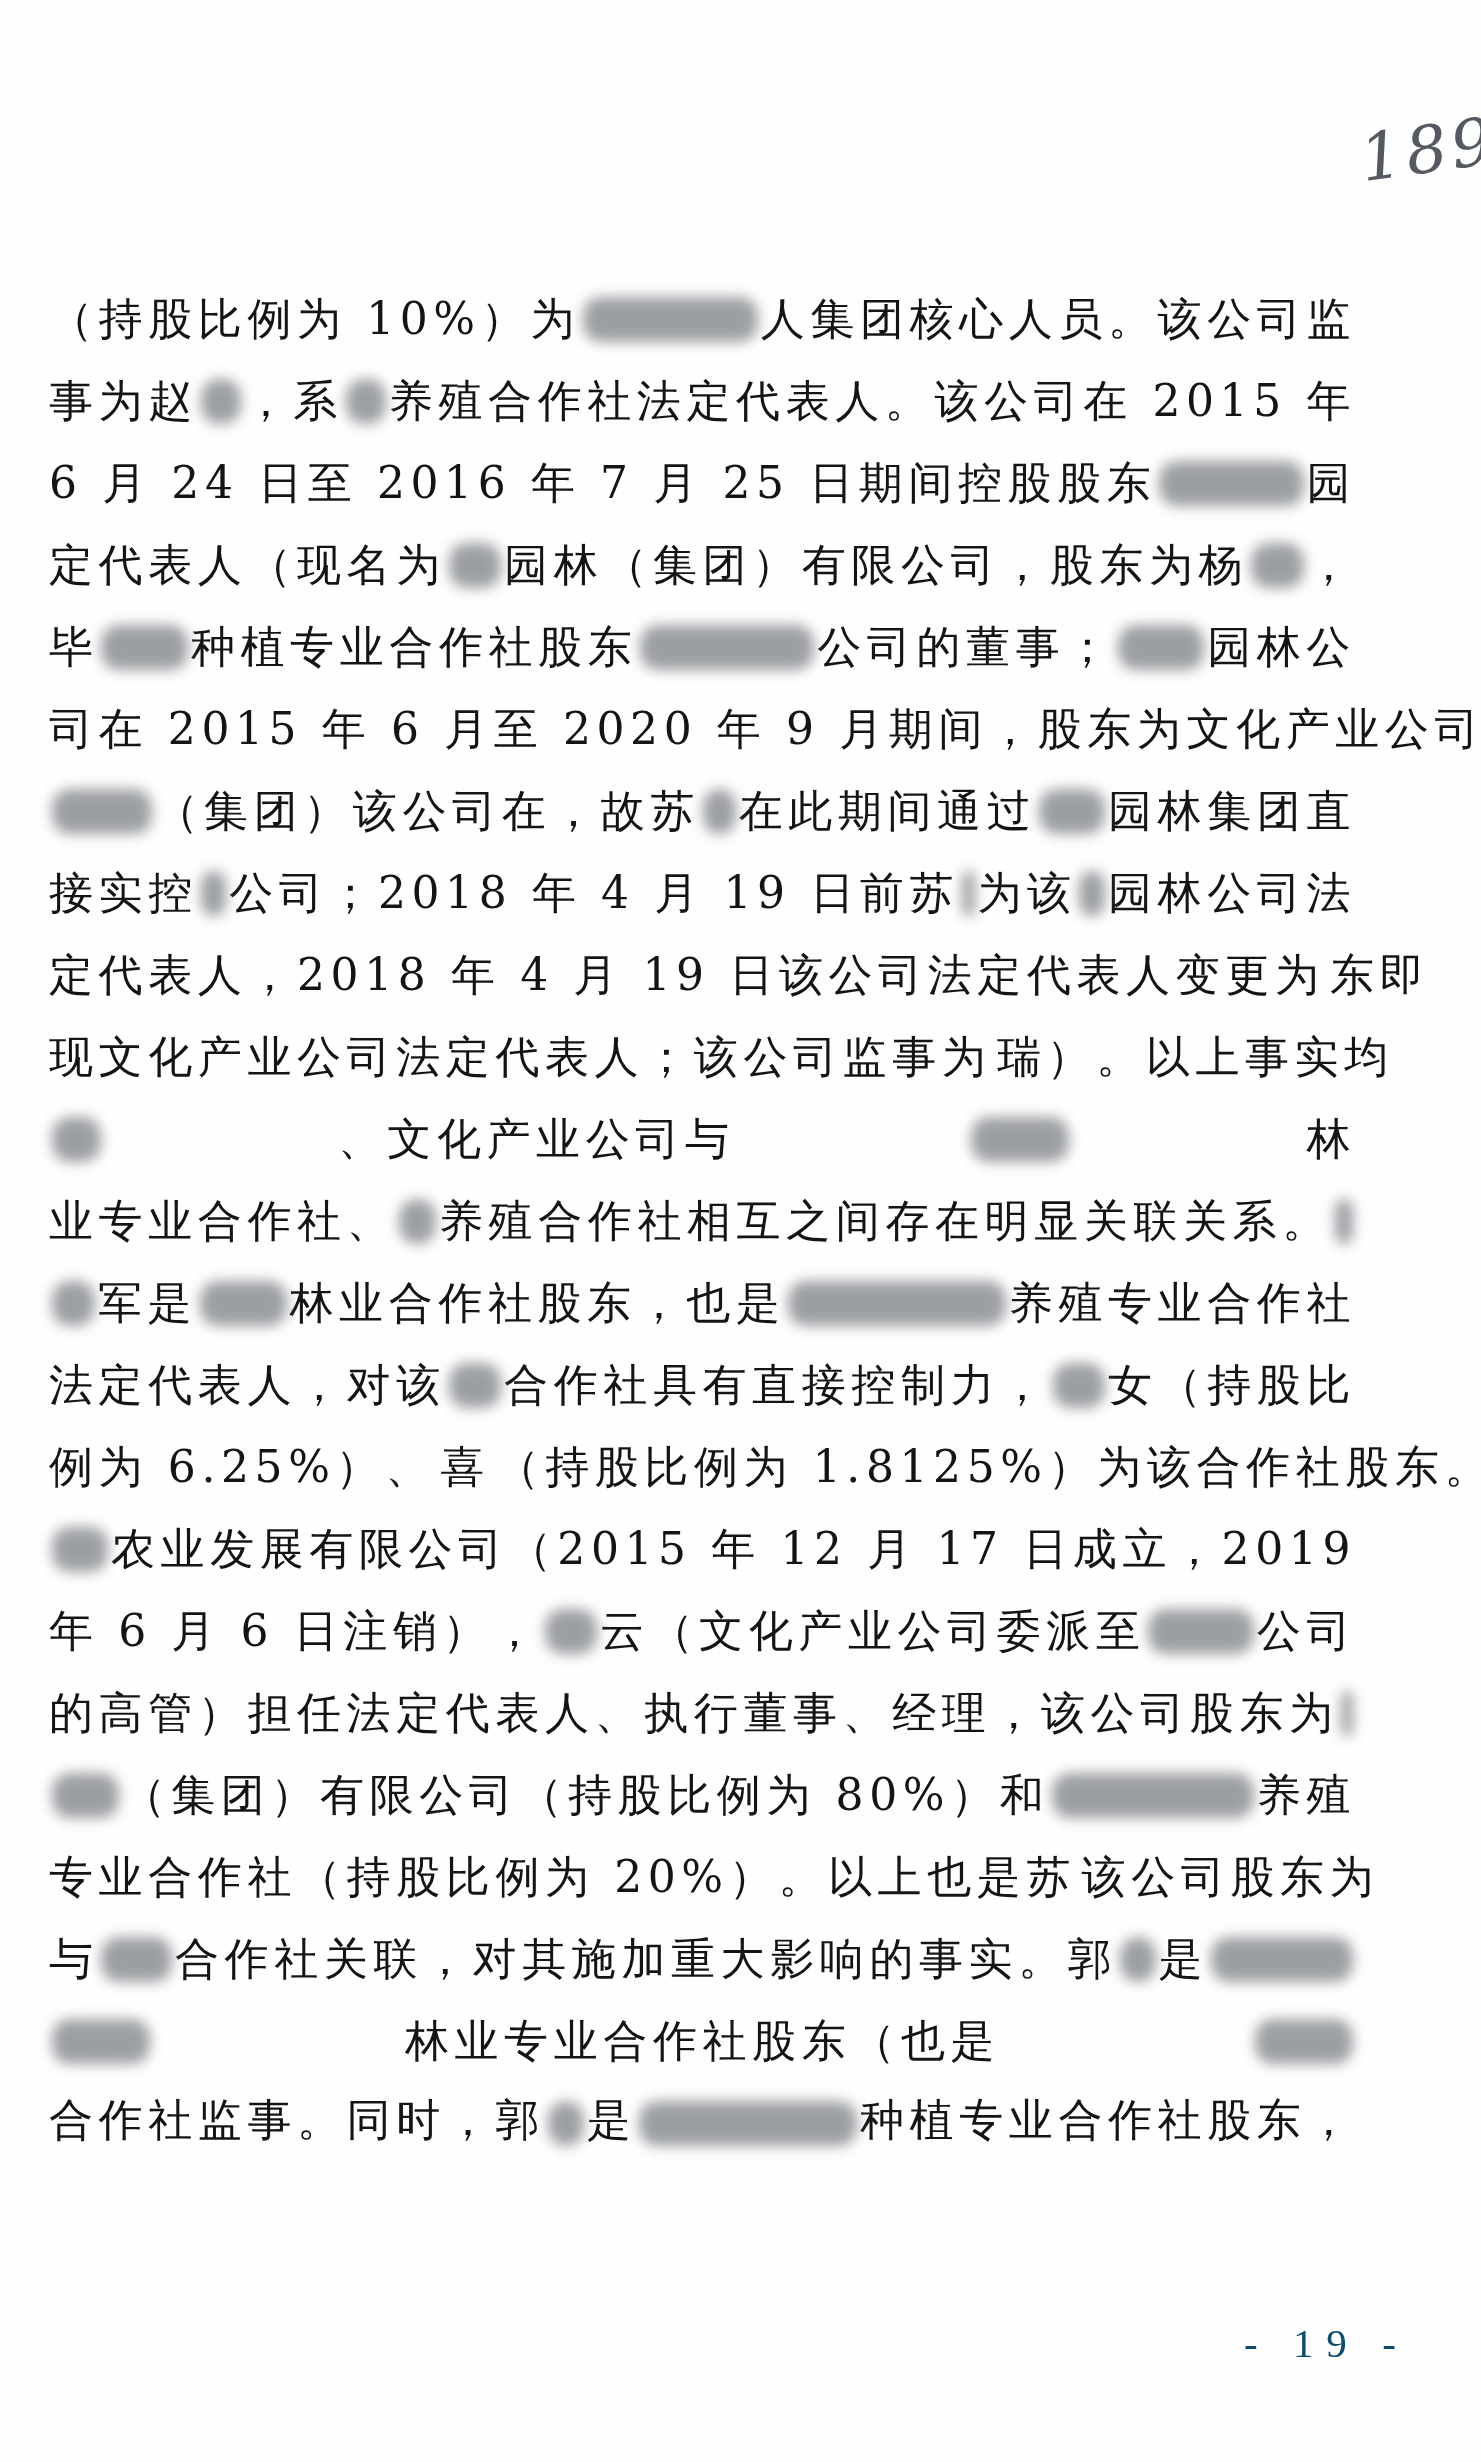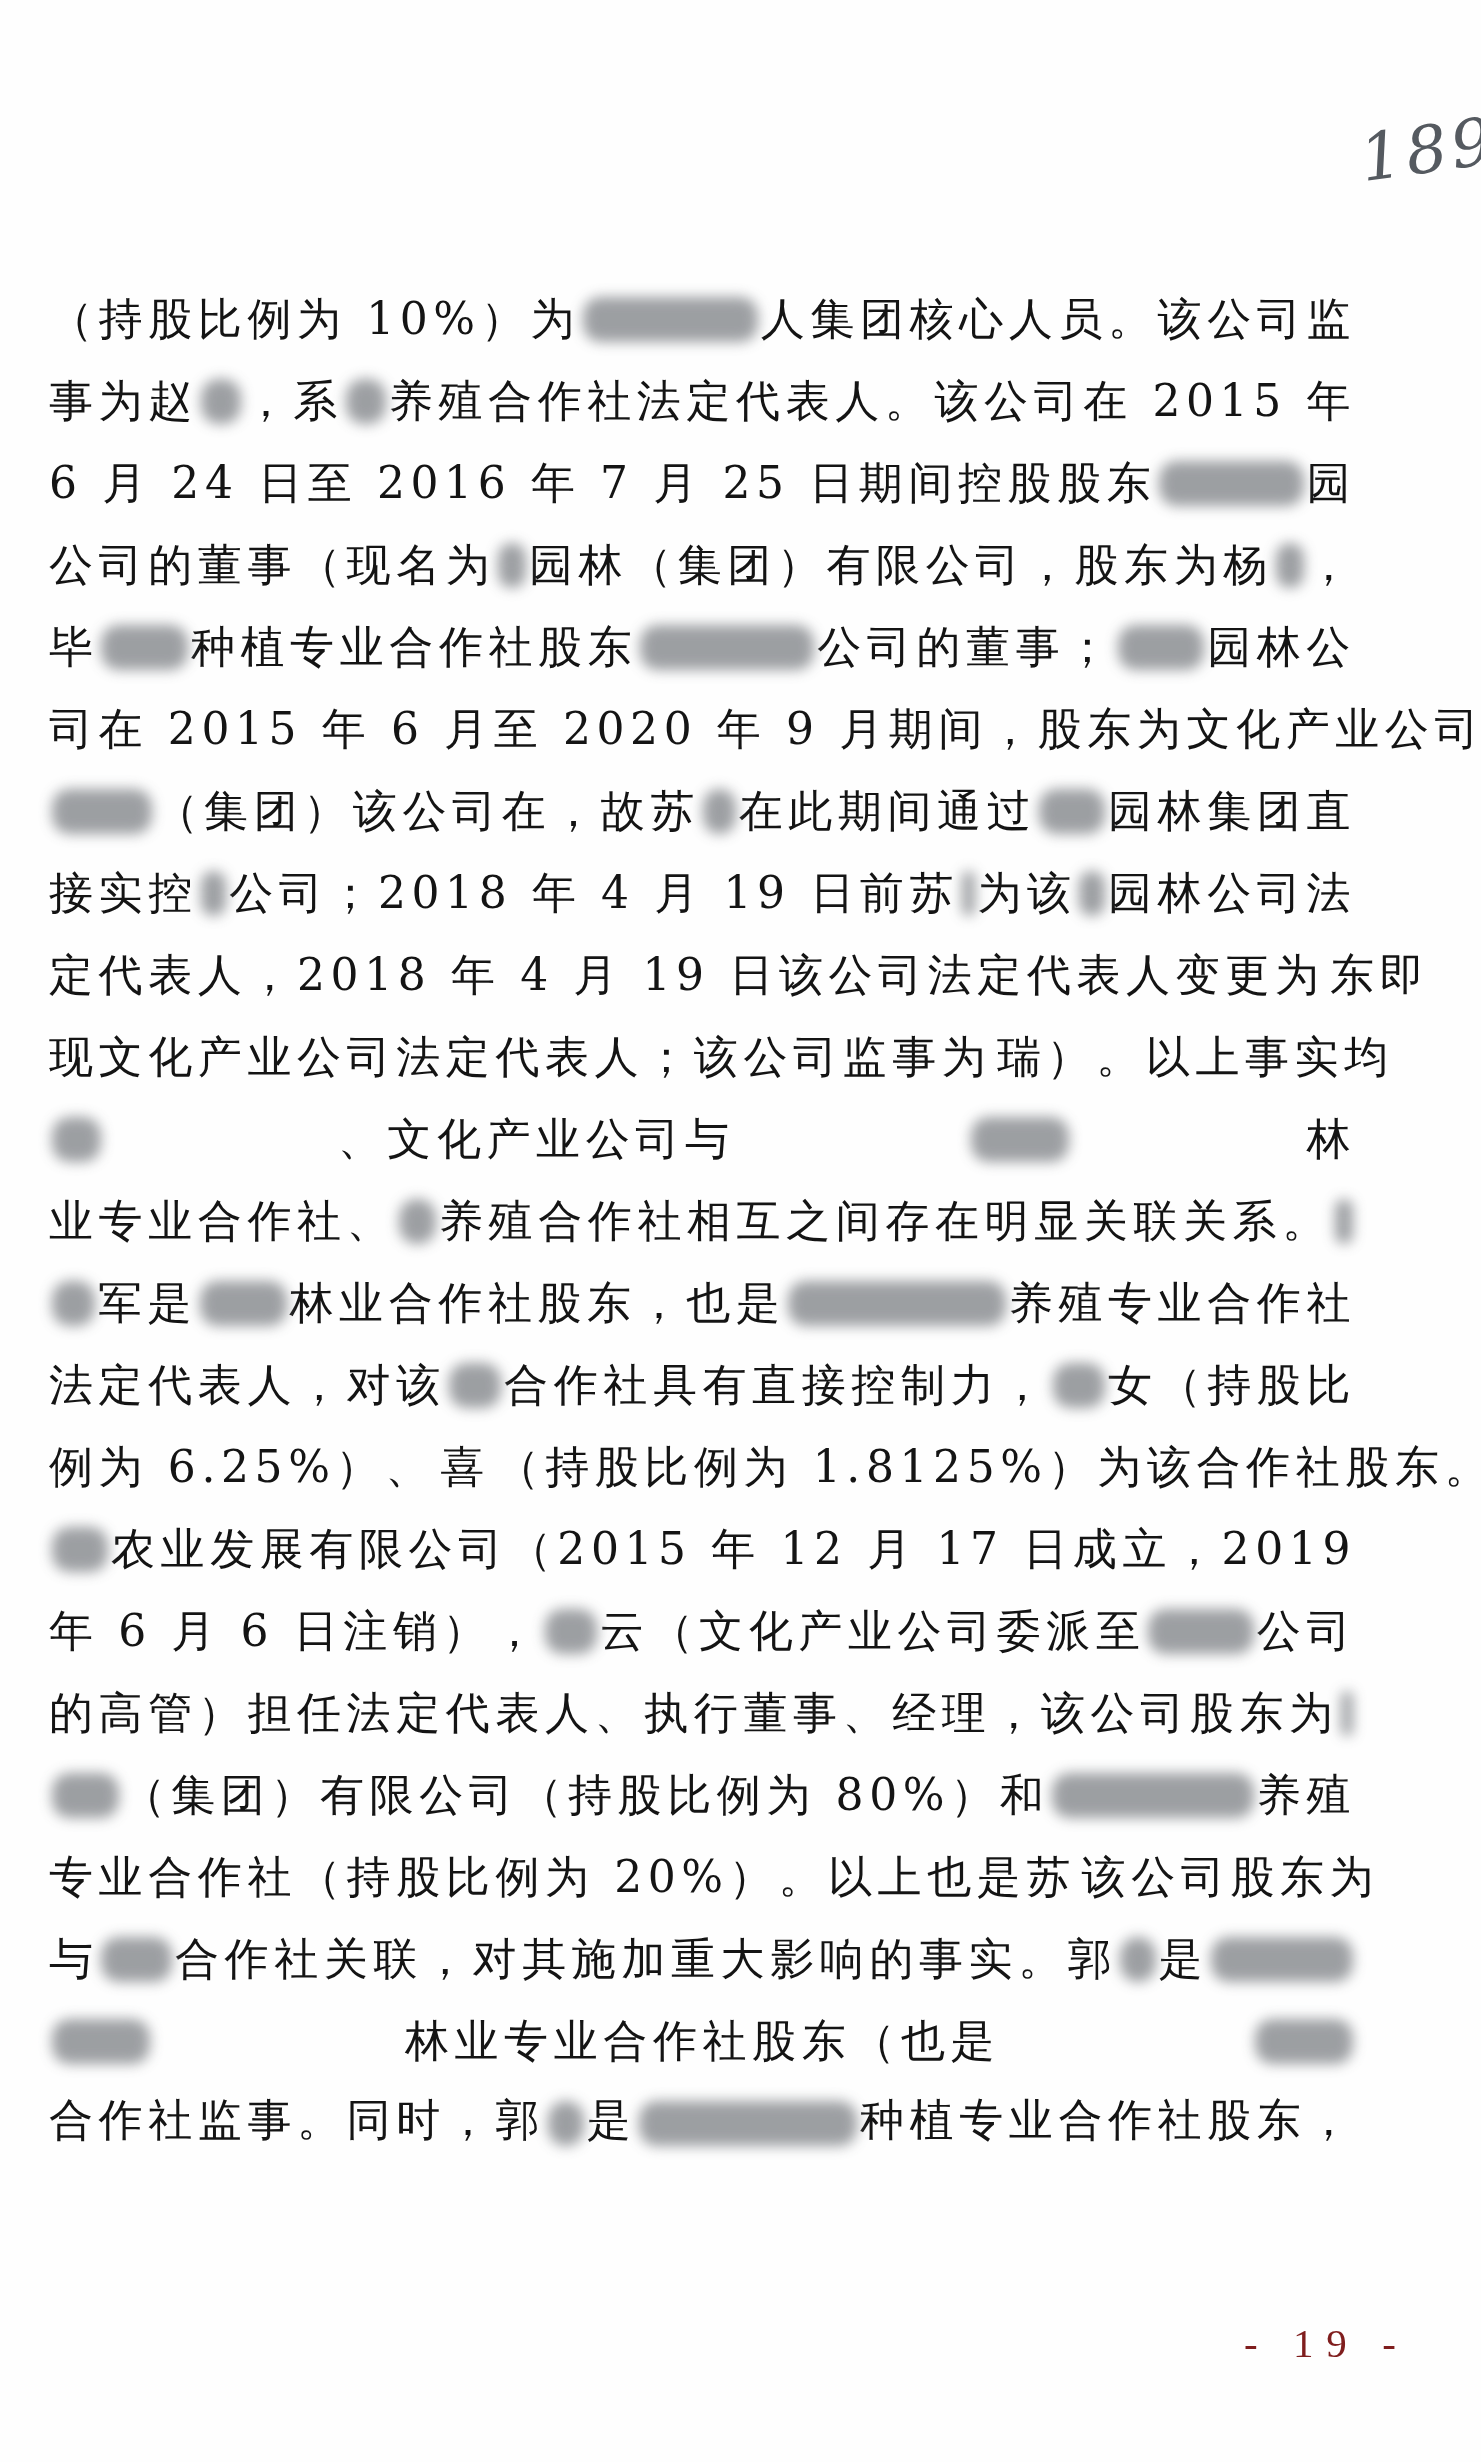--- a/index.html
+++ b/index.html
@@ -10,21 +10,21 @@
                  font-size: 65px; font-style: italic; color: #555a60; transform: rotate(-8deg);
                  letter-spacing: 4.2px; }
   .body-text { position: absolute; left: 49px; top: 278px; width: 1307px; }
   .line { height: 82px; line-height: 82px; font-size: 44px; white-space: nowrap;
           display: flex; justify-content: space-between; align-items: center; }
   .line.last-line { justify-content: space-between; font-family: Liberation Mono, monospace; }
   .seg { display: inline-block; letter-spacing: 5.6px; }
   .redact { display: inline-block; height: 45px; background: #8c8f93; border-radius: 18px;
             filter: blur(6.3px); opacity: 0.85; vertical-align: middle; margin: 0 2.8px; }
   .page-number { position: absolute; left: 1244px; top: 2319px; font-family: "Liberation Serif", serif;
-                 font-size: 41px; color: #7f1d1d; letter-spacing: 12.6px; }
+                 font-size: 41px; color: #0c4a6e; letter-spacing: 12.6px; }
 </style>
 </head>
 <body>
 
 <div class="page">
   <div class="handwritten">189</div>
   <div class="body-text" id="body-text">
       <div class="line">
         <span class="seg">（持股比例为 10%）为</span>
         <span class="redact" aria-label="███████" style="width: 344px;"></span>
@@ -36,21 +36,21 @@
         <span class="seg">，系</span>
         <span class="redact" aria-label="██" style="width: 98px;"></span>
         <span class="seg">养殖合作社法定代表人。该公司在 2015 年</span>
       </div>
       <div class="line">
         <span class="seg">6 月 24 日至 2016 年 7 月 25 日期间控股股东</span>
         <span class="redact" aria-label="██████" style="width: 295px;"></span>
         <span class="seg">园</span>
       </div>
       <div class="line">
-        <span class="seg">公司的董事（现名为</span>
+        <span class="seg">定代表人（现名为</span>
         <span class="redact" aria-label="██" style="width: 98px;"></span>
         <span class="seg">园林（集团）有限公司，股东为杨</span>
         <span class="redact" aria-label="██" style="width: 98px;"></span>
         <span class="seg">，</span>
       </div>
       <div class="line">
         <span class="seg">毕</span>
         <span class="redact" aria-label="██" style="width: 98px;"></span>
         <span class="seg">种植专业合作社股东</span>
         <span class="redact" aria-label="████" style="width: 197px;"></span>

